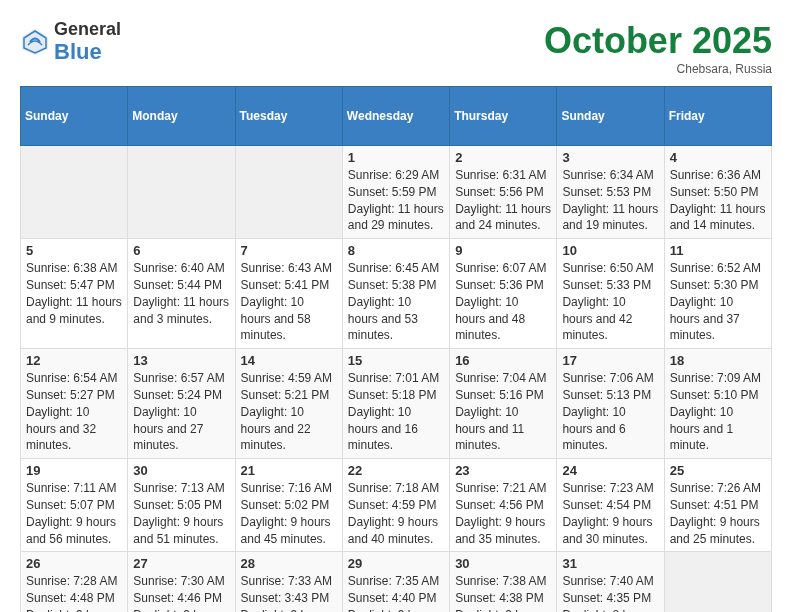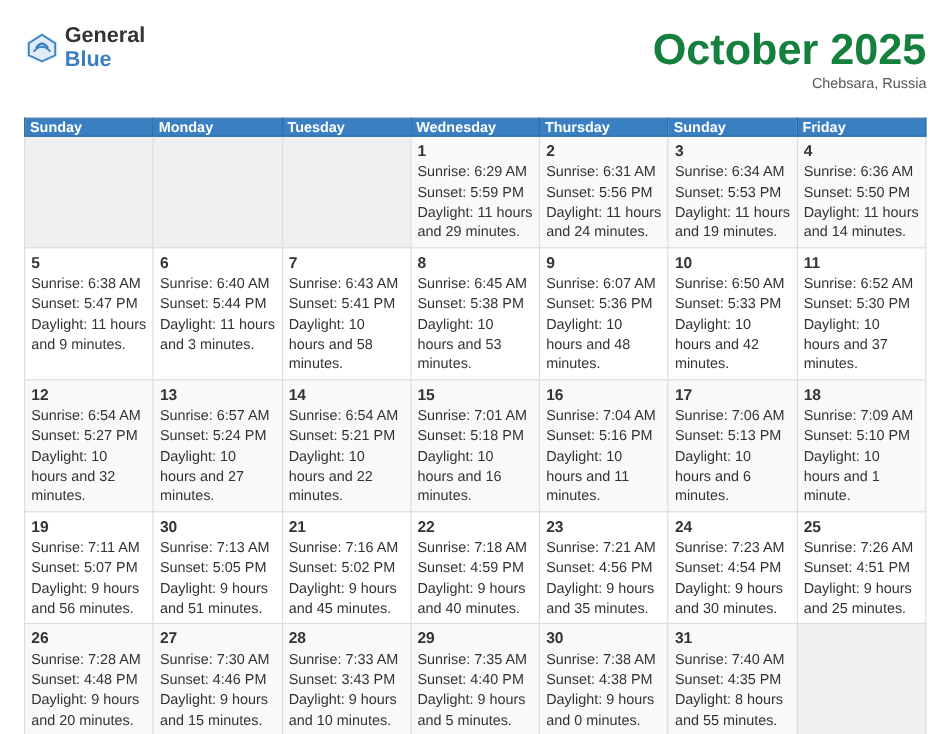--- a/index.html
+++ b/index.html
@@ -7,38 +7,38 @@
       font-family: Arial, sans-serif;
       background: #fff;
       width: 792px;
       min-height: 612px;
       padding: 20px;
     }
     .header {
       display: flex;
       justify-content: space-between;
       align-items: flex-start;
-      margin-bottom: 22px;
+      margin-bottom: 10px;
     }
     .logo {
       display: flex;
       align-items: center;
     }
     .logo-text {
       display: flex;
       flex-direction: column;
       line-height: 1.1;
     }
     .logo-general {
       font-size: 18px;
       font-weight: bold;
       color: #333;
     }
     .logo-blue {
-      font-size: 18px;
+      font-size: 22px;
       font-weight: bold;
       color: #3a7fc1;
     }
     .logo-icon {
       width: 30px;
       height: 30px;
       margin-right: 4px;
     }
     .title-block {
       text-align: right;
@@ -53,21 +53,21 @@
       color: #555;
     }
     table {
       width: 100%;
       border-collapse: collapse;
       table-layout: fixed;
     }
     thead th {
       background-color: #3a7fc1;
       color: #fff;
-      padding: 0 4px;
+      padding: 22px 4px;
       font-size: 12px;
       font-weight: bold;
       text-align: left;
       border: 1px solid #2e6da4;
     }
     tbody td {
       vertical-align: top;
       padding: 4px 5px;
       font-size: 10px;
       color: #333;
@@ -223,21 +223,21 @@
         </td>
         <td>
           <span class="day-number">13</span>
           <div class="day-info">Sunrise: 6:57 AM
 Sunset: 5:24 PM
 Daylight: 10 hours
 and 27 minutes.</div>
         </td>
         <td>
           <span class="day-number">14</span>
-          <div class="day-info">Sunrise: 6:54 AM
+          <div class="day-info">Sunrise: 4:59 AM
 Sunset: 5:21 PM
 Daylight: 10 hours
 and 22 minutes.</div>
         </td>
         <td>
           <span class="day-number">15</span>
           <div class="day-info">Sunrise: 7:01 AM
 Sunset: 5:18 PM
 Daylight: 10 hours
 and 16 minutes.</div>

